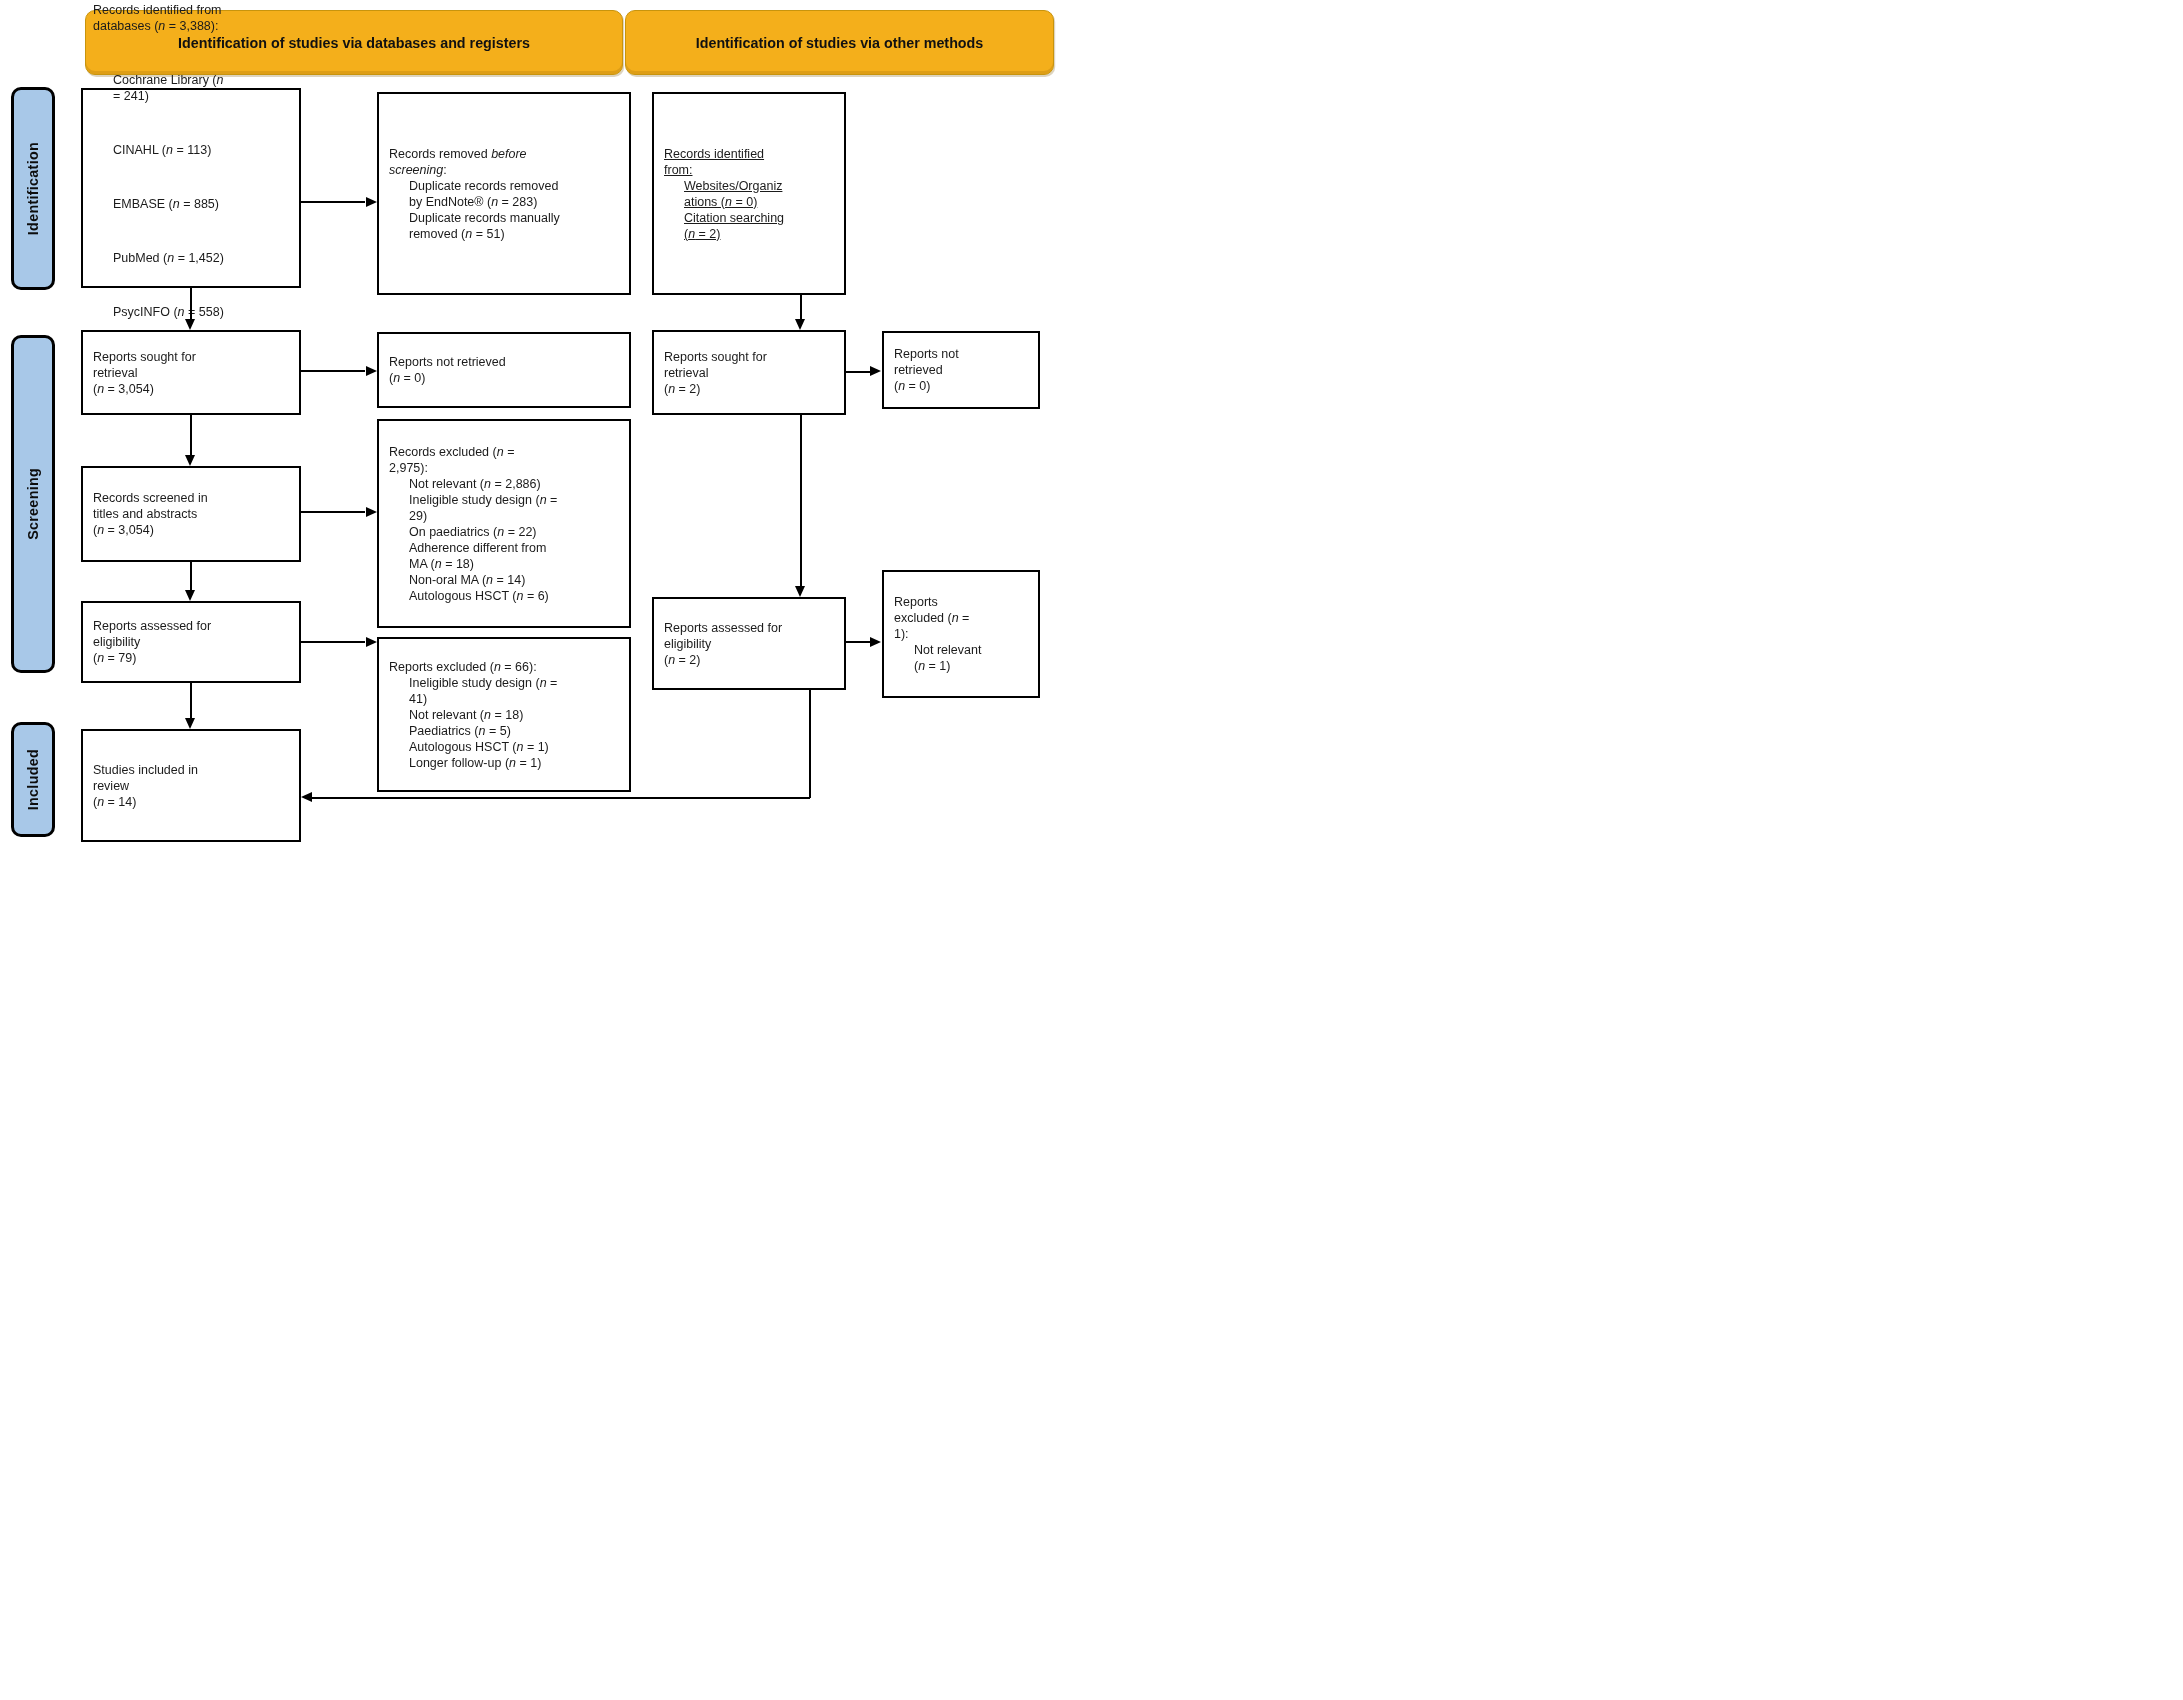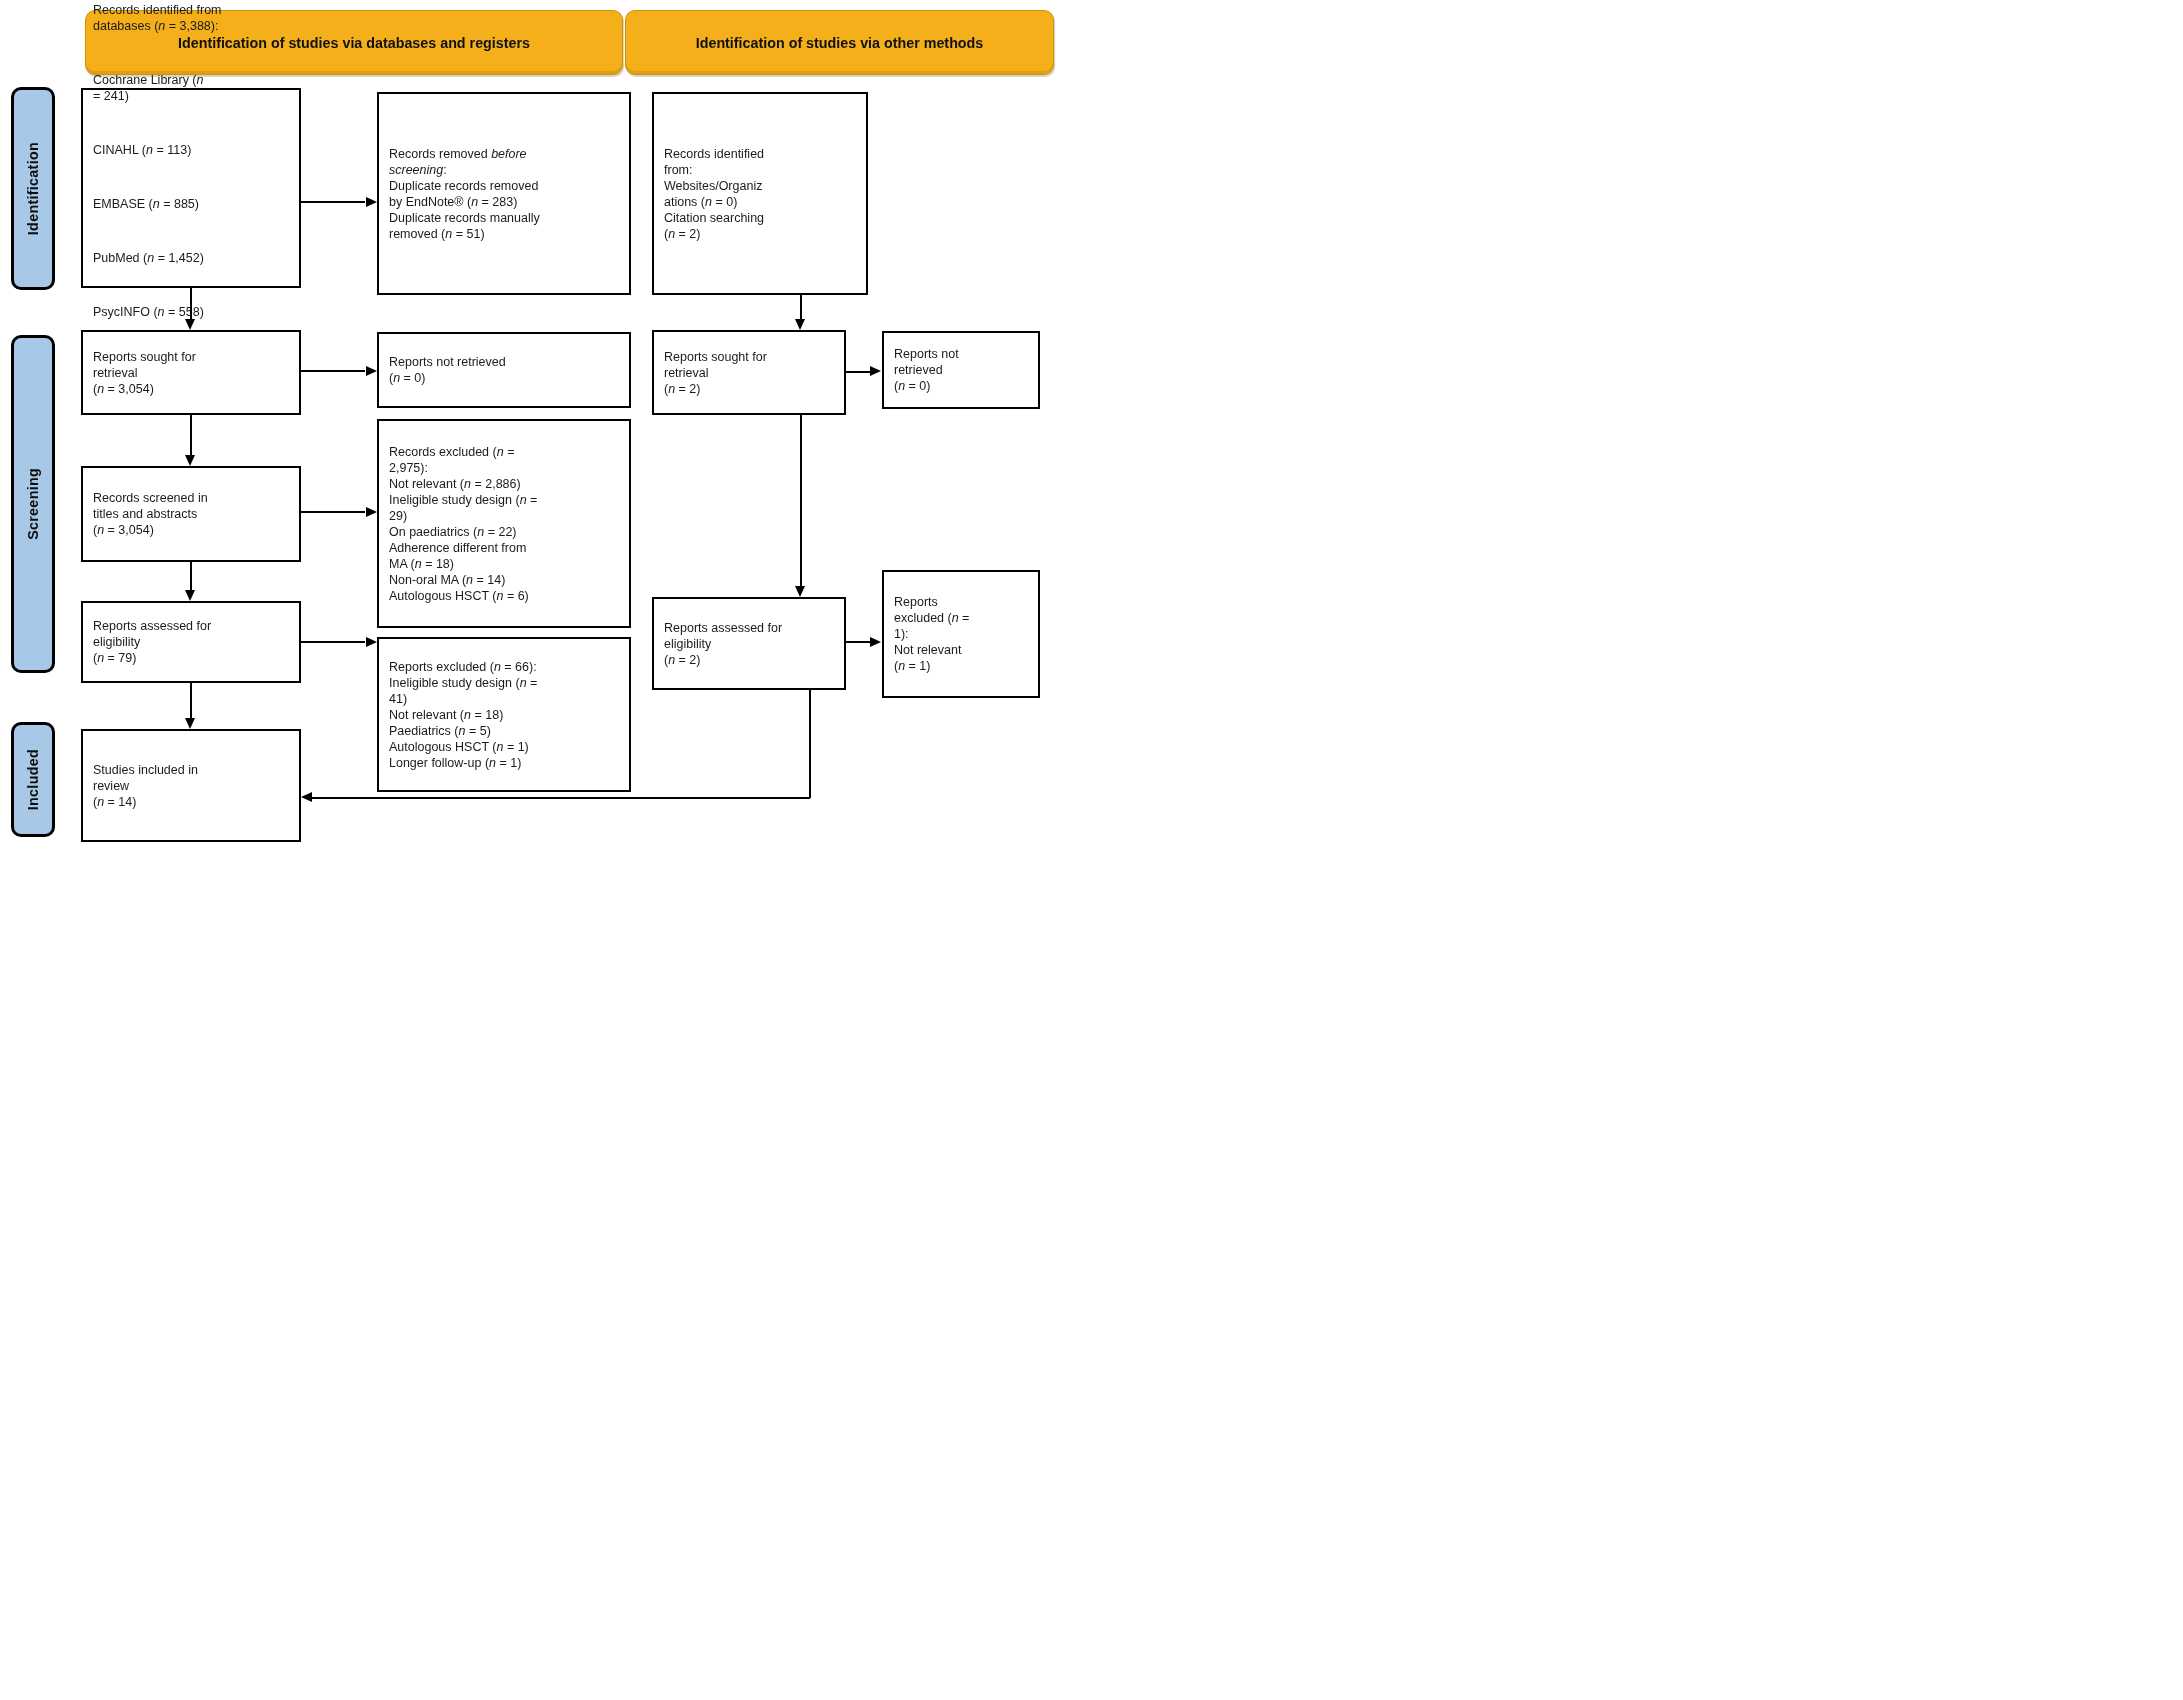--- a/index.html
+++ b/index.html
@@ -22,21 +22,21 @@
   .stage span {
     writing-mode:vertical-rl; transform:rotate(180deg);
     font-weight:bold; font-size:14.3px; color:#0d0d0d; letter-spacing:0.3px; white-space:nowrap;
   }
   .box {
     position:absolute; background:#fff; border:2.5px solid #000; box-sizing:border-box;
     display:flex; flex-direction:column; justify-content:center;
     padding:6.2px 6.2px 6.2px 10px; font-size:12.5px; line-height:16px;
   }
   .box .t   { white-space:pre-line; }
-  .box .sub { white-space:pre-line; }
+  .box .sub { white-space:pre-line; margin-left:20px; }
   .shaft { position:absolute; background:#000; }
   .head-down  { position:absolute; width:0; height:0;
     border-left:5.6px solid transparent; border-right:5.6px solid transparent; border-top:11.2px solid #000; }
   .head-right { position:absolute; width:0; height:0;
     border-top:5.6px solid transparent; border-bottom:5.6px solid transparent; border-left:11.2px solid #000; }
   .head-left  { position:absolute; width:0; height:0;
     border-top:5.6px solid transparent; border-bottom:5.6px solid transparent; border-right:11.2px solid #000; }
   i { font-style:italic; }
 </style>
 </head>
@@ -123,21 +123,21 @@
   <div class="box" style="left:377px; top:637px; width:254px; height:155px;">
     <div class="t">Reports excluded (<i>n</i> = 66):</div>
     <div class="sub">Ineligible study design (<i>n</i> =
 41)</div>
     <div class="sub">Not relevant (<i>n</i> = 18)</div>
     <div class="sub">Paediatrics (<i>n</i> = 5)</div>
     <div class="sub">Autologous HSCT (<i>n</i> = 1)</div>
     <div class="sub">Longer follow-up (<i>n</i> = 1)</div>
   </div>
 
-  <div class="box" style="left:652px; top:92px; width:216px; height:203px;">
+  <div class="box" style="left:652px; top:92px; width:194px; height:203px;text-decoration:underline;">
     <div class="t">Records identified
 from:</div>
     <div class="sub">Websites/Organiz
 ations (<i>n</i> = 0)</div>
     <div class="sub">Citation searching
 (<i>n</i> = 2)</div>
   </div>
 
   <div class="box" style="left:652px; top:330px; width:194px; height:85px;">
     <div class="t">Reports sought for

